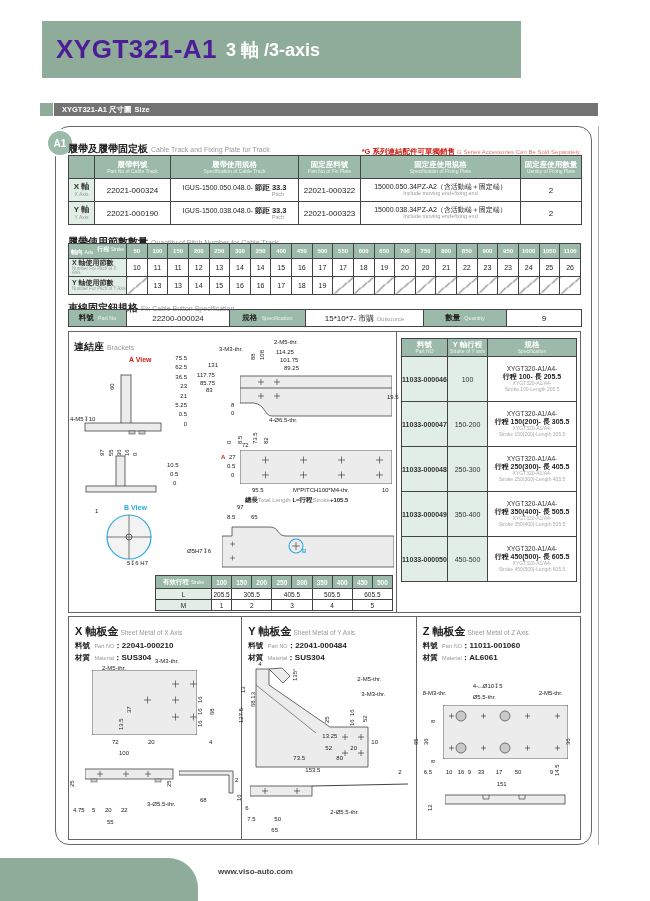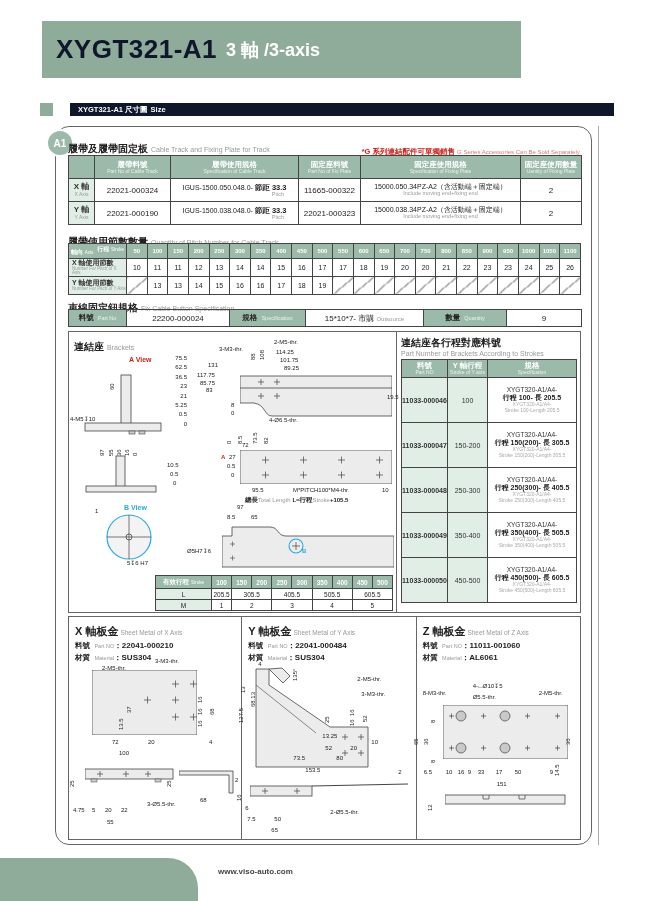--- a/index.html
+++ b/index.html
@@ -2,33 +2,33 @@
 <html><head>
 <meta charset="utf-8">
 <style>
   * { margin:0; padding:0; box-sizing:border-box; }
   body { background:#fff; font-family:"Liberation Sans","DejaVu Sans",sans-serif; }
   .page { position:relative; width:650px; height:901px; background:#fff; overflow:hidden; }
 
   
   .banner { position:absolute; left:42px; top:21px; width:479px; height:57px;
             background:#8FAC9A; display:flex; align-items:center; padding:0 16px 0 14px; }
-  .banner-title { color:#0f172a; font-size:26px; font-weight:bold; letter-spacing:0.5px; }
+  .banner-title { color:#4c1d95; font-size:26px; font-weight:bold; letter-spacing:0.5px; }
   .banner-sub { color:#fff; font-size:18px; margin-left:9px; white-space:nowrap;font-weight:bold; }
   .badges { margin-left:auto; display:flex; gap:20px; }
   .badge { display:flex; align-items:center; gap:6px; }
   .tri { width:0; height:0; border-left:11px solid #fff; border-top:8px solid transparent; border-bottom:8px solid transparent; }
   .badge-txt { display:flex; flex-direction:column; }
   .badge-cn { color:#fff; font-size:9.5px; font-weight:bold; }
   .badge-en { color:#fff; font-size:4.2px; margin-top:1px; }
 
   
   .bar-square { position:absolute; left:40px; top:103px; width:13px; height:13px; background:#8FAC9A; }
-  .section-bar { position:absolute; left:54px; top:103px; width:544px; height:13px; background:#0f172a;
-                 color:#fff; font-size:7.5px; font-weight:bold; line-height:13px; padding-left:8px;margin-left:16px; }
+  .section-bar { position:absolute; left:54px; top:103px; width:544px; height:13px; background:#737373;
+                 color:#fff; font-size:7.5px; font-weight:bold; line-height:13px; padding-left:8px; }
   .section-bar .en { margin-left:3px; }
 
   
   .main-box { position:absolute; left:55px; top:126px; width:537px; height:719px;
               border:1.2px solid #666; border-radius:14px; background:#fff; }
   .right-rule { position:absolute; left:598px; top:126px; width:1px; height:719px; background:#aaa; }
   .a1-badge { position:absolute; left:-10px; top:2px; width:28px; height:28px; border-radius:50%;
               background:#9CBAA9; border:2px solid #fff; color:#fff; font-size:10px; font-weight:bold;
               display:flex; align-items:center; justify-content:center; }
 
@@ -188,21 +188,21 @@
       <tr>
         <td class="lt">
               <span class="axis-cn">X 軸</span>
               <span class="axis-en">X Axis</span>
             </td>
         <td class="pn">22021-000324</td>
         <td>
               <div class="spec-l1"><span>IGUS-1500.050.048.0-</span> <b>節距 33.3</b></div>
               <div class="spec-l2">Pitch</div>
             </td>
-        <td class="pn">11665-000322</td>
+        <td class="pn">22021-000322</td>
         <td>
               <div class="fspec-l1">15000.050.34PZ-A2（含活動端＋固定端）</div>
               <div class="fspec-l2">Include moving end+fixing end</div>
             </td>
         <td class="qty">2</td>
       </tr>
       <tr>
         <td class="lt">
               <span class="axis-cn">Y 軸</span>
               <span class="axis-en">Y Axis</span>
@@ -480,24 +480,20 @@
             <td colspan="2">2</td>
             <td colspan="2">3</td>
             <td colspan="2">4</td>
             <td colspan="2">5</td>
           </tr>
         </tbody>
           </table>
       </div>
 
       <div class="br-right">
-        <div>
-          <div class="t-cn">連結座各行程對應料號</div>
-          <div class="t-en" style="margin-left:0">Part Number of Brackets According to Strokes</div>
-        </div>
         <table class="bp-table">
           <tbody>
               <tr class="hdr">
             <td class="hdr" style="width:46px">
                   <span class="h-cn">料號</span>
                   <span class="h-en">Part NO</span>
                 </td>
             <td class="hdr" style="width:40px">
                   <span class="h-cn">Y 軸行程</span>
                   <span class="h-en">Stroke of Y axis</span>

